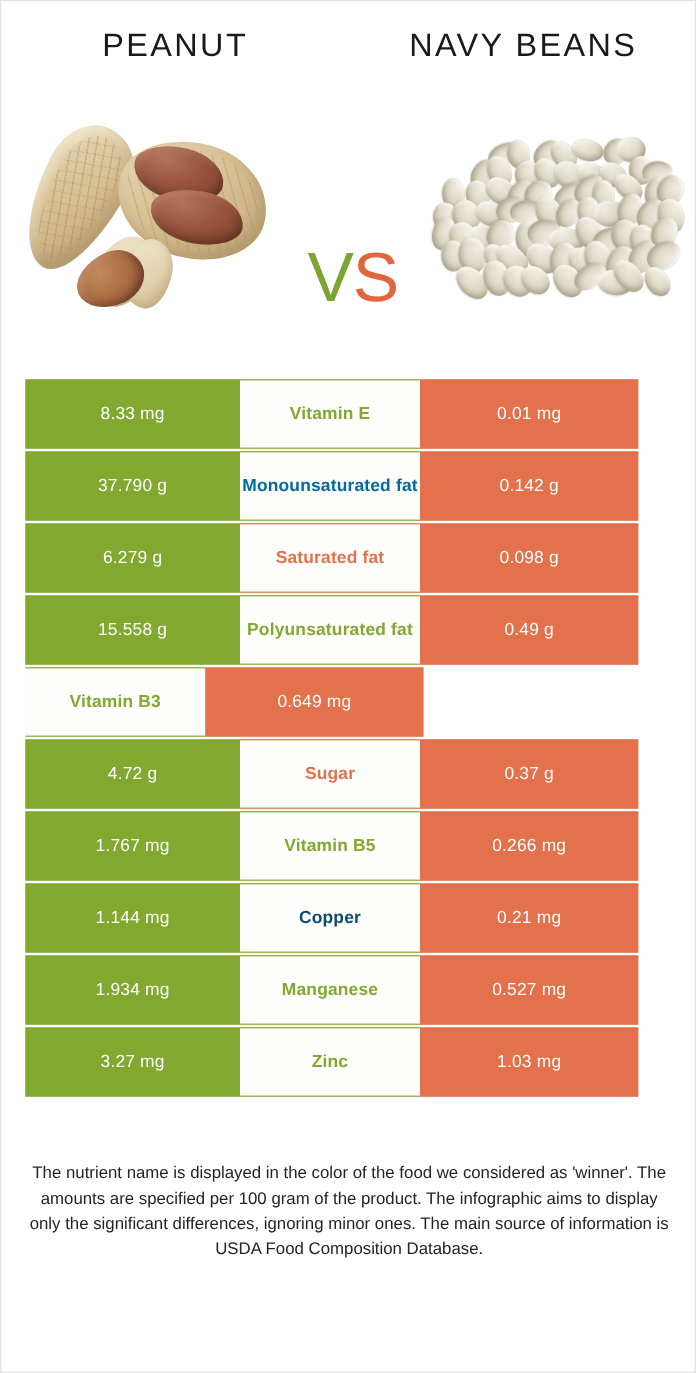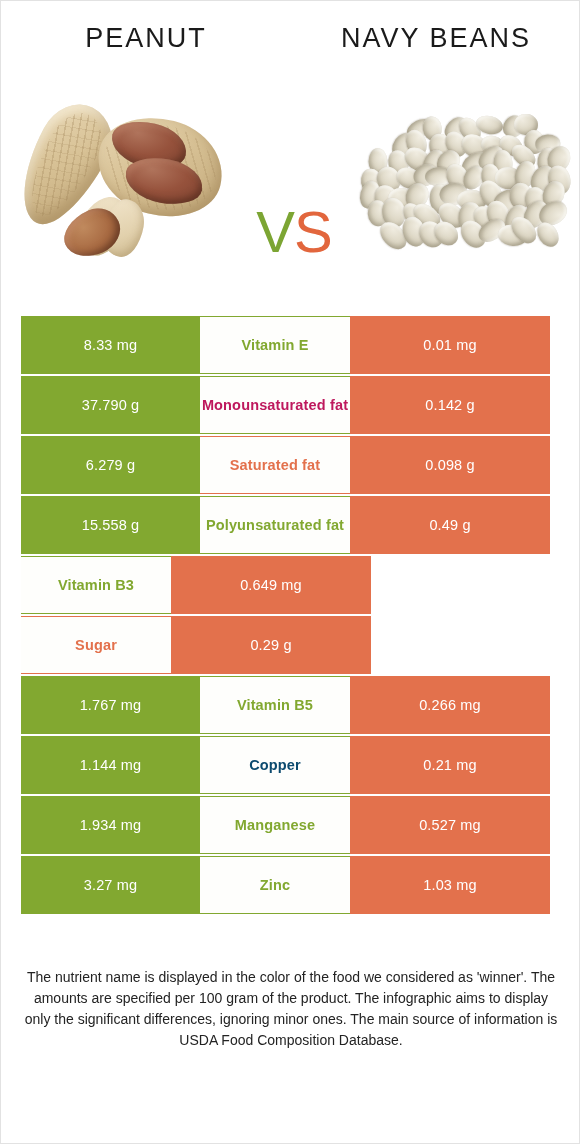--- a/index.html
+++ b/index.html
@@ -175,21 +175,21 @@
   }
   .cell.name {
     width: 150px;
     background: #fefefc;
     font-weight: bold;
     font-size: 14.5px;
     border-top: 1px solid #82A830;
     border-bottom: 1px solid #82A830;
   }
   .cell.right-val {
-    width: 200px;
+    width: 182px;
     background: #E3714C;
     color: #ffffff;
   }
 
   
   .footnote {
     position: absolute;
     left: 20px;
     top: 966px;
     width: 540px;
@@ -305,40 +305,41 @@
   </div>
 
   <div class="table" id="comparison-table">
       <div class="row">
         <div class="cell left-val" style="background:#82A830">8.33 mg</div>
         <div class="cell name" style="color:#82A830;border-top-color:#82A830;border-bottom-color:#82A830">Vitamin E</div>
         <div class="cell right-val" style="background:#E3714C">0.01 mg</div>
       </div>
       <div class="row">
         <div class="cell left-val" style="background:#82A830">37.790 g</div>
-        <div class="cell name" style="color:#be185d;border-top-color:#82A830;border-bottom-color:#82A830">Monounsaturated fat</div>
+        <div class="cell name" style="color:#0369a1;border-top-color:#82A830;border-bottom-color:#82A830">Monounsaturated fat</div>
         <div class="cell right-val" style="background:#E3714C">0.142 g</div>
       </div>
       <div class="row">
         <div class="cell left-val" style="background:#82A830">6.279 g</div>
         <div class="cell name" style="color:#E3714C;border-top-color:#E3714C;border-bottom-color:#E3714C">Saturated fat</div>
         <div class="cell right-val" style="background:#E3714C">0.098 g</div>
       </div>
       <div class="row">
         <div class="cell left-val" style="background:#82A830">15.558 g</div>
         <div class="cell name" style="color:#82A830;border-top-color:#82A830;border-bottom-color:#82A830">Polyunsaturated fat</div>
         <div class="cell right-val" style="background:#E3714C">0.49 g</div>
       </div>
       <div class="row">
         <div class="cell name" style="color:#82A830;border-top-color:#82A830;border-bottom-color:#82A830">Vitamin B3</div>
         <div class="cell right-val" style="background:#E3714C">0.649 mg</div>
       </div>
       <div class="row">
+        <div class="cell left-val" style="background:#82A830">4.72 g</div>
         <div class="cell name" style="color:#E3714C;border-top-color:#E3714C;border-bottom-color:#E3714C">Sugar</div>
-        <div class="cell right-val" style="background:#E3714C">0.29 g</div>
+        <div class="cell right-val" style="background:#E3714C">0.37 g</div>
       </div>
       <div class="row">
         <div class="cell left-val" style="background:#82A830">1.767 mg</div>
         <div class="cell name" style="color:#82A830;border-top-color:#82A830;border-bottom-color:#82A830">Vitamin B5</div>
         <div class="cell right-val" style="background:#E3714C">0.266 mg</div>
       </div>
       <div class="row">
         <div class="cell left-val" style="background:#82A830">1.144 mg</div>
         <div class="cell name" style="color:#0c4a6e;border-top-color:#82A830;border-bottom-color:#82A830">Copper</div>
         <div class="cell right-val" style="background:#E3714C">0.21 mg</div>

